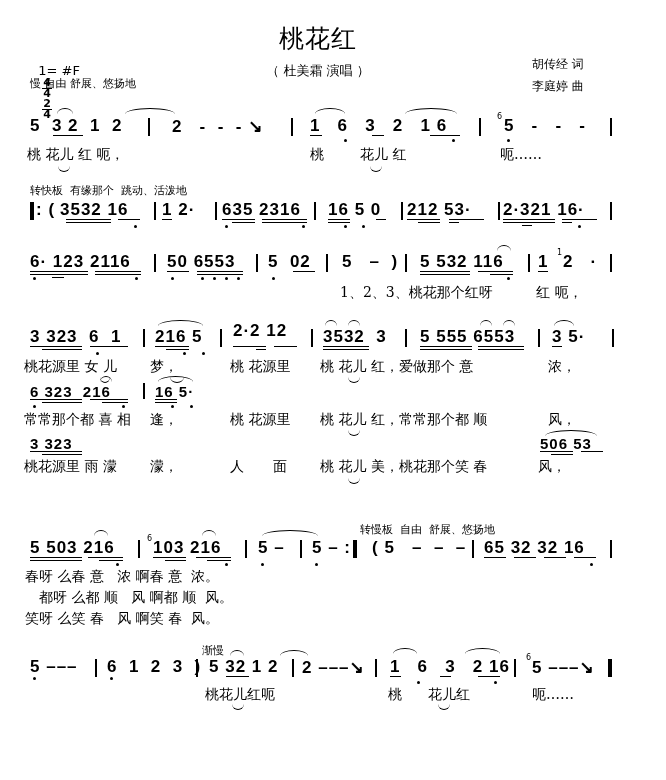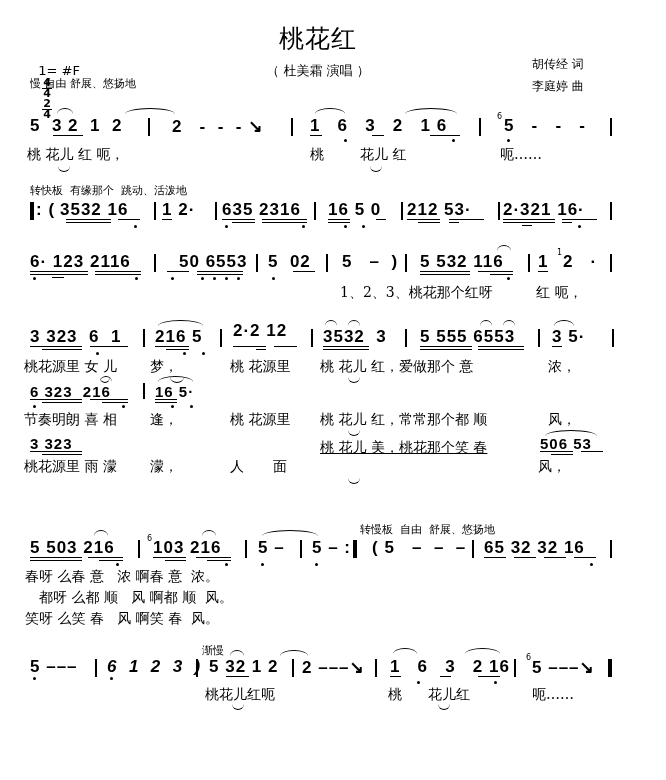--- a/index.html
+++ b/index.html
@@ -112,21 +112,21 @@
 <div>
   <div class="abs notes" style="left:30px; top:252px;">6·&nbsp;123&nbsp;2116</div>
   <div class="u1" style="left:30px; top:271px; width:58px;"></div>
   <div class="u1" style="left:30px; top:274px; width:58px;"></div>
   <div class="u1" style="left:52px; top:277px; width:12px;"></div>
   <div class="u1" style="left:95px; top:271px; width:46px;"></div>
   <div class="u1" style="left:95px; top:274px; width:46px;"></div>
   <div class="dot" style="left:33px; top:277px;"></div>
   <div class="dot" style="left:135px; top:277px;"></div>
   <div class="bar" style="left:154px; top:254px; height:18px;"></div>
-  <div class="abs notes" style="left:167px; top:252px;margin-left:12px;">50&nbsp;6553</div>
+  <div class="abs notes" style="left:167px; top:252px;">50&nbsp;6553</div>
   <div class="u1" style="left:167px; top:271px; width:22px;"></div>
   <div class="u1" style="left:197px; top:271px; width:46px;"></div>
   <div class="u1" style="left:197px; top:274px; width:46px;"></div>
   <div class="dot" style="left:171px; top:277px;"></div>
   <div class="dot" style="left:201px; top:277px;"></div>
   <div class="dot" style="left:213px; top:277px;"></div>
   <div class="dot" style="left:225px; top:277px;"></div>
   <div class="dot" style="left:237px; top:277px;"></div>
   <div class="bar" style="left:256px; top:254px; height:18px;"></div>
   <div class="abs notes" style="left:268px; top:252px;">5&nbsp;&nbsp;02</div>
@@ -208,41 +208,41 @@
   <div class="dot" style="left:122px; top:405px;"></div>
   <div class="slur" style="left:100px; top:376px; width:12px;"></div>
   <div class="bar" style="left:143px; top:383px; height:16px;"></div>
   <div class="abs notes" style="left:155px; top:383px; font-size:15px;">16&nbsp;5·</div>
   <div class="u1" style="left:155px; top:399px; width:22px;"></div>
   <div class="u1" style="left:155px; top:402px; width:22px;"></div>
   <div class="dot" style="left:171px; top:405px;"></div>
   <div class="dot" style="left:190px; top:405px;"></div>
   <div class="slur" style="left:158px; top:376px; width:35px;"></div>
 
-  <div class="abs lyr" style="left:24px; top:411px;">节奏明朗 喜 相</div>
+  <div class="abs lyr" style="left:24px; top:411px;">常常那个都 喜 相</div>
   <div class="abs lyr" style="left:150px; top:411px;">逢，</div>
   <div class="abs lyr" style="left:230px; top:411px;">桃 花源里</div>
   <div class="abs lyr" style="left:320px; top:411px;">桃 花儿 红，常常那个都 顺</div>
   <div class="abs lyr" style="left:548px; top:411px;">风，</div>
   <div class="slurd" style="left:348px; top:430px; width:12px;"></div>
 
   <div class="abs notes" style="left:30px; top:435px; font-size:15px;">3&nbsp;323</div>
   <div class="u1" style="left:30px; top:451px; width:52px;"></div>
   <div class="u1" style="left:42px; top:454px; width:40px;"></div>
   <div class="abs notes" style="left:540px; top:435px; font-size:15px;">506&nbsp;53</div>
   <div class="u1" style="left:540px; top:451px; width:33px;"></div>
   <div class="u1" style="left:551px; top:454px; width:22px;"></div>
   <div class="u1" style="left:581px; top:451px; width:22px;"></div>
   <div class="slur" style="left:545px; top:430px; width:52px;"></div>
 
   <div class="abs lyr" style="left:24px; top:458px;">桃花源里 雨 濛</div>
   <div class="abs lyr" style="left:150px; top:458px;">濛，</div>
   <div class="abs lyr" style="left:230px; top:458px;">人</div>
   <div class="abs lyr" style="left:273px; top:458px;">面</div>
-  <div class="abs lyr" style="left:320px; top:439px;text-decoration:underline;">桃 花儿 美，桃花那个笑 春</div>
+  <div class="abs lyr" style="left:320px; top:458px;">桃 花儿 美，桃花那个笑 春</div>
   <div class="abs lyr" style="left:538px; top:458px;">风，</div>
   <div class="slurd" style="left:348px; top:478px; width:12px;"></div>
 </div>
 
 <div>
   <div class="abs tempo" style="left:360px; top:522px;">转慢板  自由  舒展、悠扬地</div>
   <div class="abs notes" style="left:30px; top:538px;">5&nbsp;503&nbsp;216</div>
   <div class="u1" style="left:30px; top:557px; width:52px;"></div>
   <div class="u1" style="left:30px; top:560px; width:52px;"></div>
   <div class="u1" style="left:88px; top:557px; width:35px;"></div>
@@ -278,21 +278,21 @@
   <div class="abs lyr" style="left:25px; top:568px;">春呀 么春 意   浓 啊春 意  浓。</div>
   <div class="abs lyr" style="left:39px; top:589px;">都呀 么都 顺   风 啊都 顺  风。</div>
   <div class="abs lyr" style="left:25px; top:610px;">笑呀 么笑 春   风 啊笑 春  风。</div>
 </div>
 
 <div>
   <div class="abs tempo" style="left:202px; top:643px;">渐慢</div>
   <div class="abs notes" style="left:30px; top:657px;">5&nbsp;–––</div>
   <div class="dot" style="left:33px; top:677px;"></div>
   <div class="bar" style="left:95px; top:659px; height:18px;"></div>
-  <div class="abs notes" style="left:107px; top:657px;font-style:italic;">6&nbsp;&nbsp;1&nbsp;&nbsp;2&nbsp;&nbsp;3&nbsp;&nbsp;)</div>
+  <div class="abs notes" style="left:107px; top:657px;">6&nbsp;&nbsp;1&nbsp;&nbsp;2&nbsp;&nbsp;3&nbsp;&nbsp;)</div>
   <div class="dot" style="left:110px; top:677px;"></div>
   <div class="bar" style="left:196px; top:659px; height:18px;"></div>
   <div class="abs notes" style="left:209px; top:657px;">5&nbsp;32&nbsp;1&nbsp;2</div>
   <div class="u1" style="left:226px; top:676px; width:23px;"></div>
   <div class="slur" style="left:230px; top:650px; width:14px;"></div>
   <div class="slur" style="left:280px; top:650px; width:28px;"></div>
   <div class="bar" style="left:292px; top:659px; height:18px;"></div>
   <div class="abs notes" style="left:302px; top:657px;">2&nbsp;–––↘</div>
   <div class="bar" style="left:375px; top:659px; height:18px;"></div>
   <div class="abs notes" style="left:390px; top:657px;">1&nbsp;&nbsp;&nbsp;6&nbsp;&nbsp;&nbsp;3&nbsp;&nbsp;&nbsp;2&nbsp;16</div>

